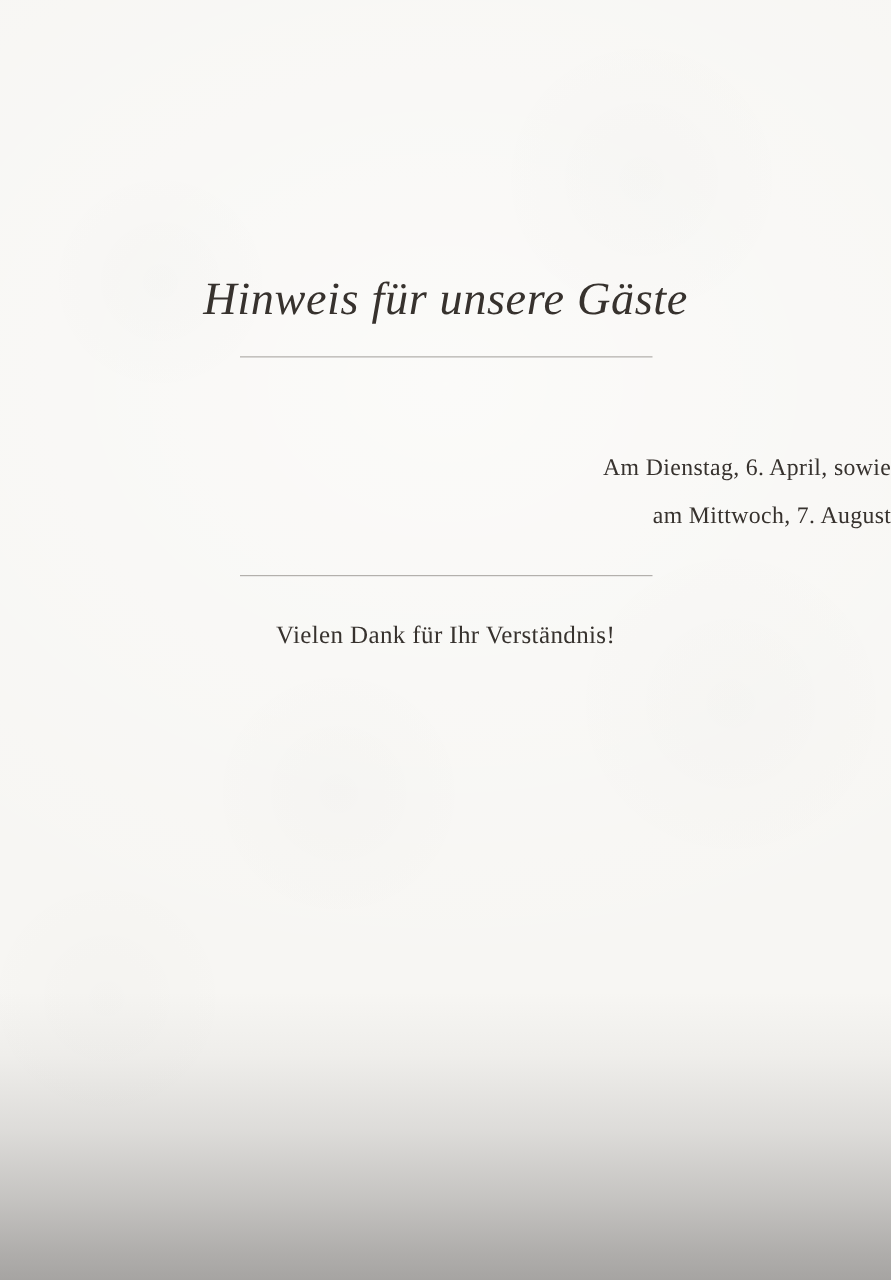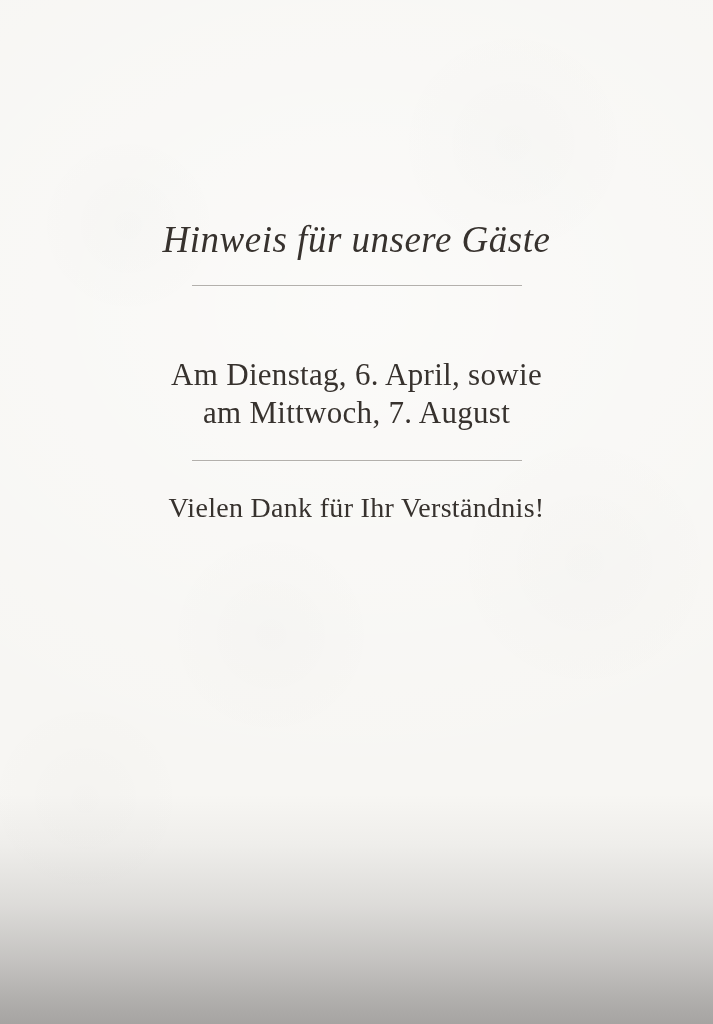--- a/index.html
+++ b/index.html
@@ -62,35 +62,36 @@
   }
   .divider {
     width: 330px;
     height: 1px;
     margin: 23px auto 0;
     background: var(--divider);
     box-shadow: 0 0.5px 0.5px rgba(255,255,255,0.6);
   }
   .closure {
     margin-top: 70px;
-    font-size: 31px;
+    font-size: 19px;
     line-height: 38px;
     letter-spacing: 0.3px;
+    text-align: right;
   }
   .closure .bold { font-weight: 700; }
   .divider.second { margin-top: 28px; }
   .lunch {
     margin-top: 34px;
     font-size: 26px;
     line-height: 38px;
     letter-spacing: 0.3px;
   }
   .thanks {
     margin-top: 28px;
-    font-size: 28px;
+    font-size: 20px;
     line-height: 38px;
     letter-spacing: 0.3px;
   }
 </style>
 </head>
 <body>
 
 <div class="sheet">
   <div class="grain"></div>
 

